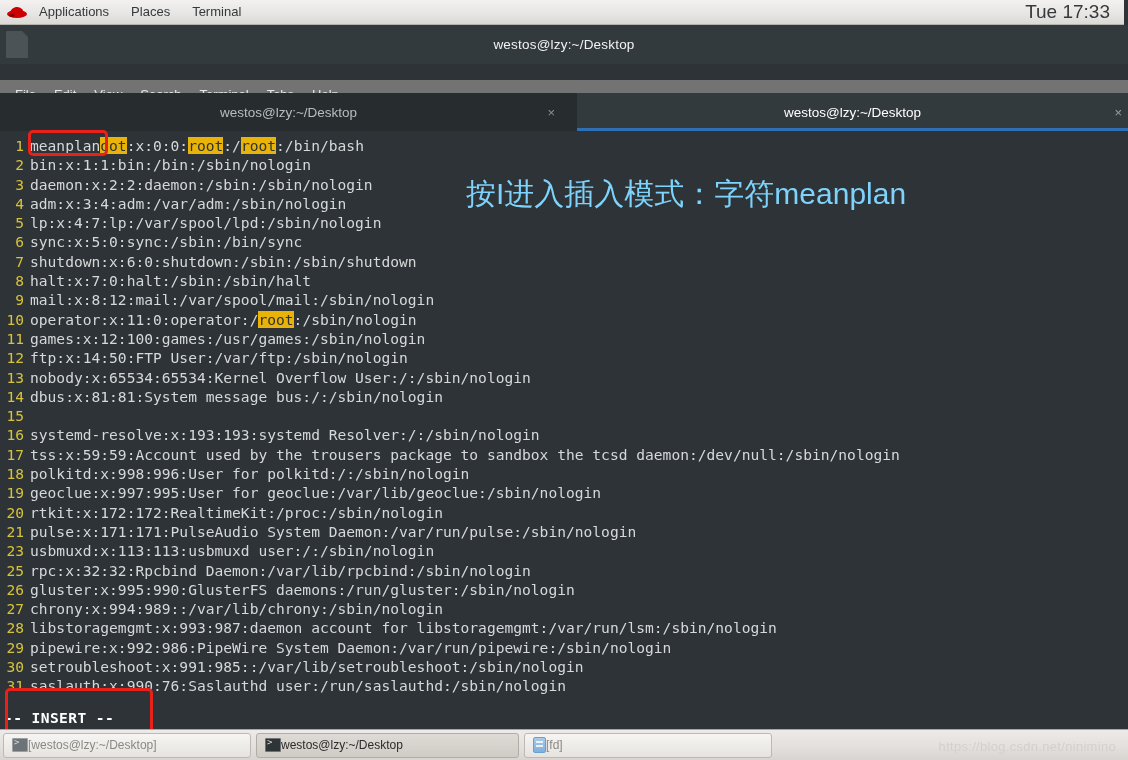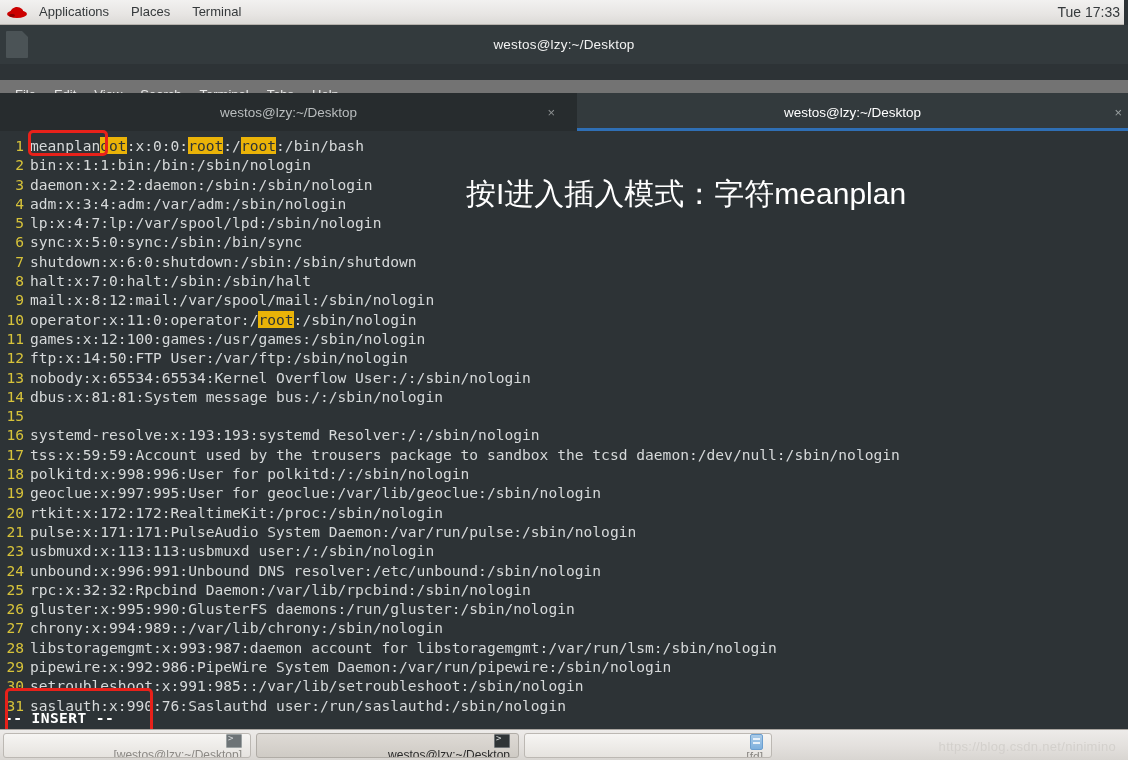--- a/index.html
+++ b/index.html
@@ -21,22 +21,22 @@
   }
   .topbar .menu-item {
     padding: 0 11px; line-height: 24px; height: 24px;
     font-family: "Liberation Sans", sans-serif; font-size: 13px; color: #35393b;
     white-space: nowrap;
   }
   .rh-logo { width: 22px; height: 16px; margin-left: 6px; position: relative; }
   .rh-logo svg { display: block; }
   .topbar .spacer { flex: 1; }
   .topbar .clock {
-    padding-right: 4px; font-family: "Liberation Sans", sans-serif;
-    font-size: 14px; color: #35393b;
+    padding-right: 14px; font-family: "Liberation Sans", sans-serif;
+    font-size: 19px; color: #35393b;
   }
 
   
   .win-titlebar {
     position: absolute; top: 25px; left: 0; width: 1128px; height: 39px;
     background: #333a3d;
     display: flex; align-items: center; justify-content: center;
   }
   .win-icon {
     position: absolute; left: 6px; top: 6px; width: 22px; height: 27px;
@@ -115,37 +115,37 @@
   
   .redbox {
     position: absolute; border: 3px solid #e8211a; border-radius: 5px;
     pointer-events: none;
   }
   #redbox-meanplan { left: 28px; top: 130px; width: 80px; height: 26px; }
   #redbox-insert   { left: 5px;  top: 688px; width: 148px; height: 68px; }
   .annotation {
     position: absolute; left: 466px; top: 174px;
     font-family: "Liberation Sans", "DejaVu Sans", sans-serif;
-    font-size: 30px; color: #ffffff; white-space: nowrap;
+    font-size: 30px; color: #7dd3fc; white-space: nowrap;
   }
 
   
   .taskbar {
     position: absolute; left: 0; bottom: 0; width: 1128px; height: 31px;
     background: linear-gradient(to bottom, #edebe9 0%, #e3e0dd 55%, #d8d5d1 100%);
     border-top: 1px solid #a9a5a0;
     display: flex; align-items: center; gap: 5px; padding: 0 3px;
     font-family: "Liberation Sans", sans-serif; font-size: 12px;
   }
   .task {
-    display: flex; align-items: flex-end; 
+    display: flex; align-items: center; 
     height: 25px; padding: 0 8px; border-radius: 3px;
     border: 1px solid #bcb8b3;
     background: linear-gradient(to bottom, #f6f5f3, #e6e3df);
-    color: #4a4a4a; white-space: nowrap; overflow: hidden; flex-direction: column;
+    color: #4a4a4a; white-space: nowrap; overflow: hidden;
   }
   .task.w1 { width: 248px; color: #8b8884; }
   .task.w2 { width: 263px; color: #2b2b2b;
              background: linear-gradient(to bottom, #dedad5, #cfcbc5);
              border-color: #b0aca6; }
   .task.w3 { width: 248px; color: #8b8884; }
   .ticon-term {
     width: 16px; height: 14px; background: #2f3436; border: 1px solid #6f7376;
     border-radius: 1px; position: relative; flex: none;
   }
@@ -232,21 +232,20 @@
         <div class="vline"><span class="lnum">13</span><span class="ltext"><span>nobody:x:65534:65534:Kernel Overflow User:/:/sbin/nologin</span></span></div>
         <div class="vline"><span class="lnum">14</span><span class="ltext"><span>dbus:x:81:81:System message bus:/:/sbin/nologin</span></span></div>
         <div class="vline"><span class="lnum">15</span></div>
         <div class="vline"><span class="lnum">16</span><span class="ltext"><span>systemd-resolve:x:193:193:systemd Resolver:/:/sbin/nologin</span></span></div>
         <div class="vline"><span class="lnum">17</span><span class="ltext"><span>tss:x:59:59:Account used by the trousers package to sandbox the tcsd daemon:/dev/null:/sbin/nologin</span></span></div>
         <div class="vline"><span class="lnum">18</span><span class="ltext"><span>polkitd:x:998:996:User for polkitd:/:/sbin/nologin</span></span></div>
         <div class="vline"><span class="lnum">19</span><span class="ltext"><span>geoclue:x:997:995:User for geoclue:/var/lib/geoclue:/sbin/nologin</span></span></div>
         <div class="vline"><span class="lnum">20</span><span class="ltext"><span>rtkit:x:172:172:RealtimeKit:/proc:/sbin/nologin</span></span></div>
         <div class="vline"><span class="lnum">21</span><span class="ltext"><span>pulse:x:171:171:PulseAudio System Daemon:/var/run/pulse:/sbin/nologin</span></span></div>
         <div class="vline"><span class="lnum">23</span><span class="ltext"><span>usbmuxd:x:113:113:usbmuxd user:/:/sbin/nologin</span></span></div>
-        <div class="vline"><span class="lnum">24</span><span class="ltext"><span>unbound:x:996:991:Unbound DNS resolver:/etc/unbound:/sbin/nologin</span></span></div>
         <div class="vline"><span class="lnum">25</span><span class="ltext"><span>rpc:x:32:32:Rpcbind Daemon:/var/lib/rpcbind:/sbin/nologin</span></span></div>
         <div class="vline"><span class="lnum">26</span><span class="ltext"><span>gluster:x:995:990:GlusterFS daemons:/run/gluster:/sbin/nologin</span></span></div>
         <div class="vline"><span class="lnum">27</span><span class="ltext"><span>chrony:x:994:989::/var/lib/chrony:/sbin/nologin</span></span></div>
         <div class="vline"><span class="lnum">28</span><span class="ltext"><span>libstoragemgmt:x:993:987:daemon account for libstoragemgmt:/var/run/lsm:/sbin/nologin</span></span></div>
         <div class="vline"><span class="lnum">29</span><span class="ltext"><span>pipewire:x:992:986:PipeWire System Daemon:/var/run/pipewire:/sbin/nologin</span></span></div>
         <div class="vline"><span class="lnum">30</span><span class="ltext"><span>setroubleshoot:x:991:985::/var/lib/setroubleshoot:/sbin/nologin</span></span></div>
         <div class="vline"><span class="lnum">31</span><span class="ltext"><span>saslauth:x:990:76:Saslauthd user:/run/saslauthd:/sbin/nologin</span></span></div>
       </div>
 
     <div class="statusline">

